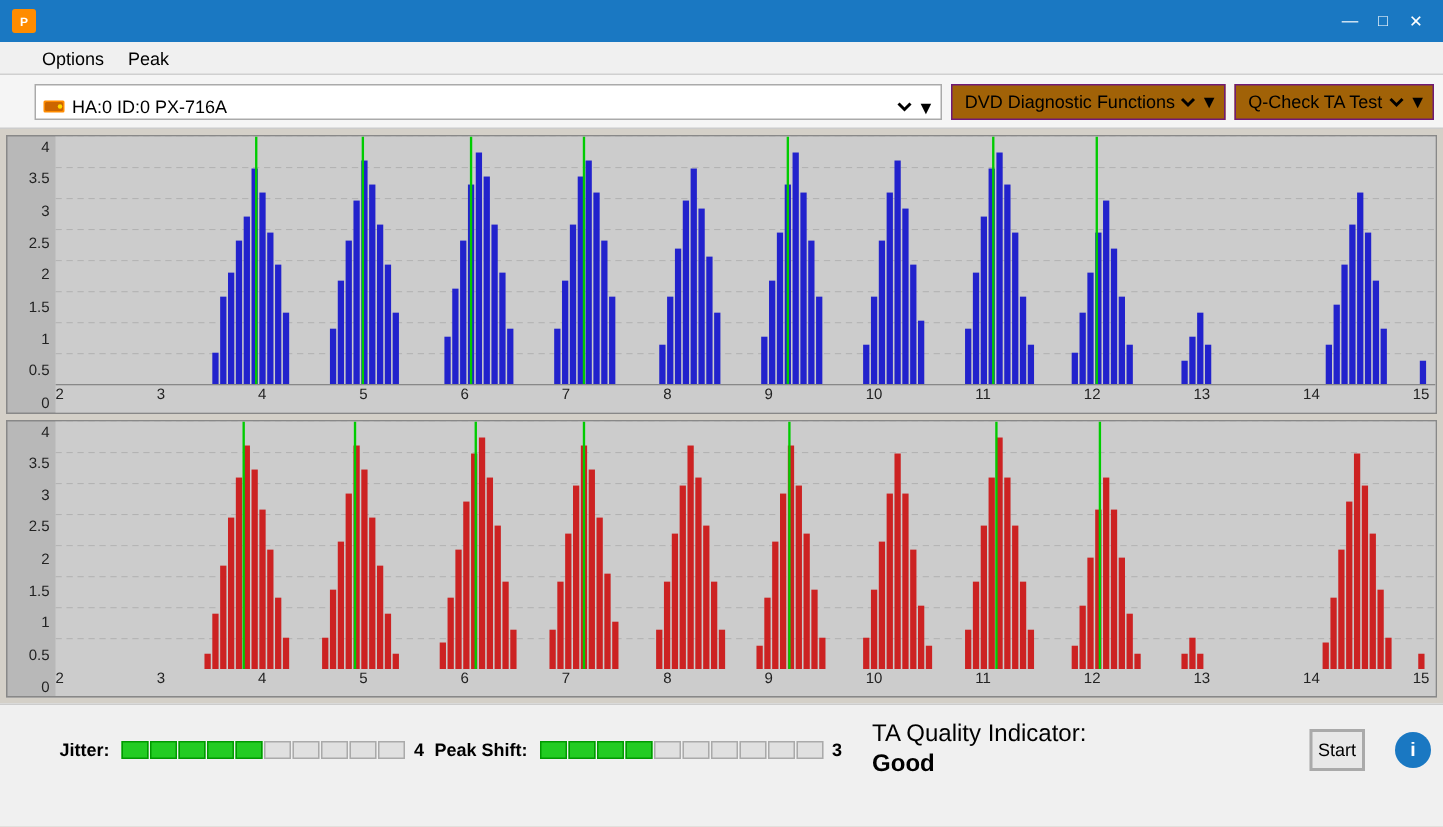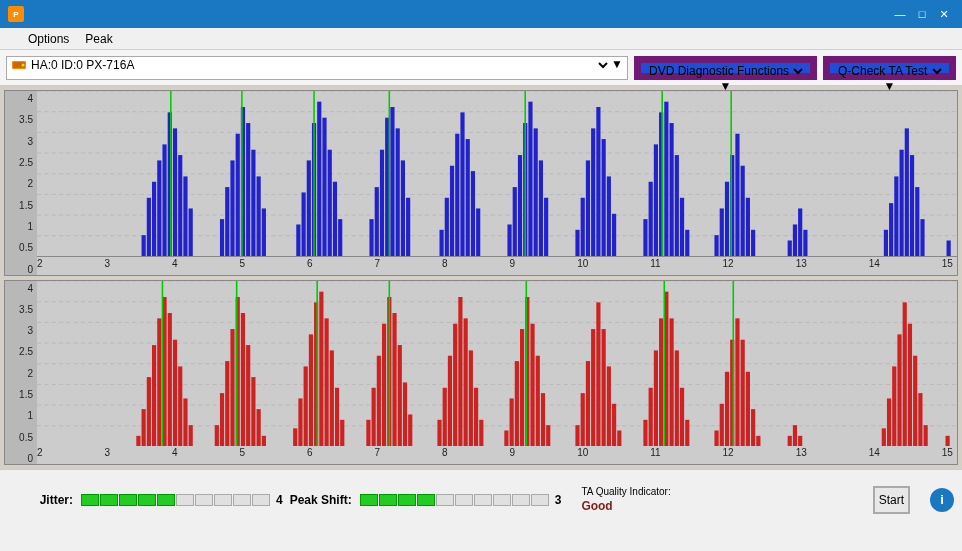--- a/index.html
+++ b/index.html
@@ -78,47 +78,47 @@
       background: #f5f5f5;
       height: 36px;
       display: flex;
       align-items: center;
       padding: 0 6px;
       gap: 6px;
       border-bottom: 1px solid #ccc;
     }
     .drive-select {
       display: flex;
-      align-items: flex-start;
+      align-items: flex-end;
       background: white;
       border: 1px solid #aaa;
       height: 24px;
       padding: 0 4px;
       cursor: pointer;
       font-size: 12px;
       flex: 1;
+      margin-left: 17px;
     }
     .drive-select select {
       border: none;
       background: transparent;
       font-size: 12px;
       outline: none;
       cursor: pointer;
       flex: 1;
     }
     .func-select, .test-select {
       display: flex;
       align-items: center;
-      background: #1d4ed8;
-      border: 7px solid #701a75;
+      background: #a16207;
+      border: 1px solid #701a75;
       height: 24px;
       padding: 0 4px;
       cursor: pointer;
       font-size: 12px;
-      flex-direction: column;
     }
     .func-select select, .test-select select {
       border: none;
       background: transparent;
       font-size: 12px;
       outline: none;
       cursor: pointer;
     }
 
     
@@ -170,26 +170,26 @@
       margin-left: 4px;
     }
 
     .ta-section {
       display: flex;
       flex-direction: column;
       align-items: flex-start;
       gap: 2px;
     }
     .ta-label {
-      font-size: 10px;
+      font-size: 16px;
     }
     .ta-value {
-      font-size: 12px;
+      font-size: 16px;
       font-weight: bold;
-      color: #7f1d1d;
+      color: #000000;
     }
 
     .start-btn {
       margin-left: auto;
       background: #e8e8e8;
       border: 2px solid #aaa;
       padding: 4px 4px;
       font-size: 12px;
       cursor: pointer;
       height: 28px;

